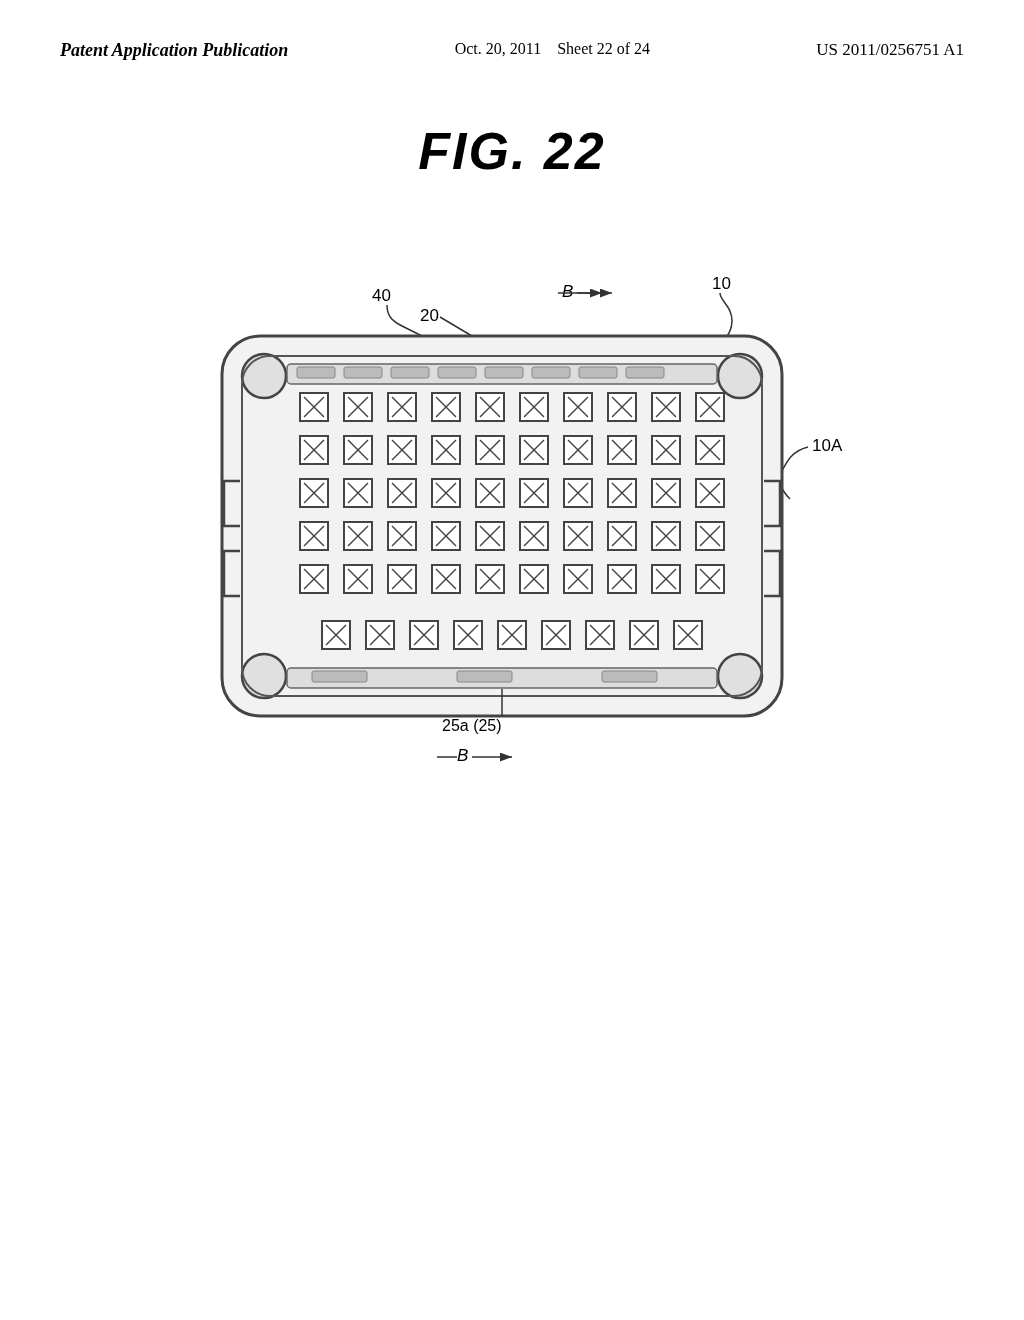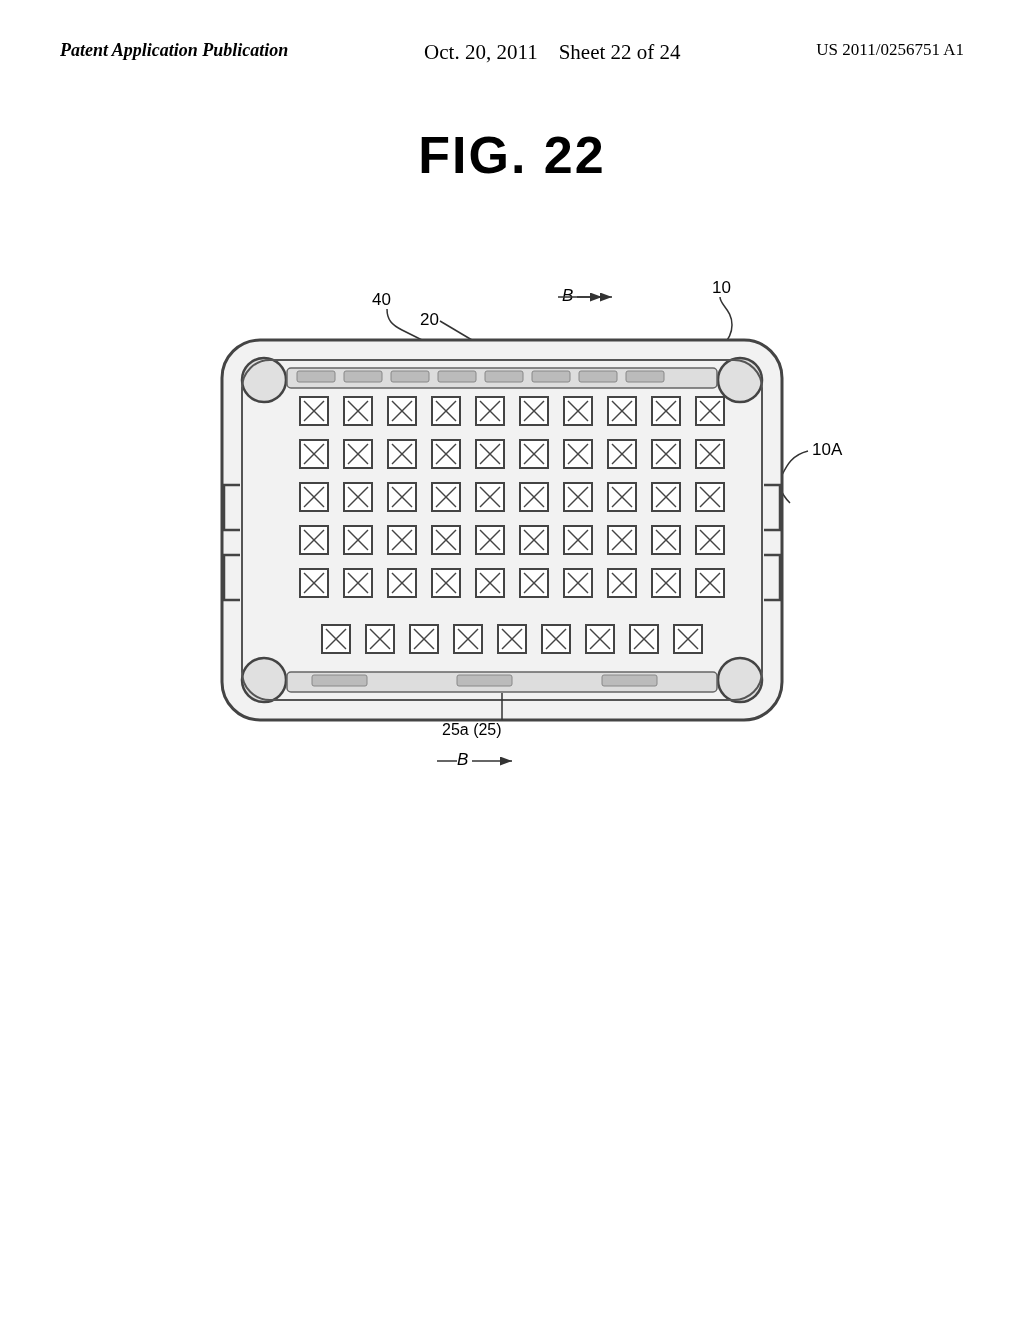--- a/index.html
+++ b/index.html
@@ -21,38 +21,39 @@
       gap: 23px;
     }
 
     .header-left {
       font-size: 18px;
       font-weight: bold;
       font-style: italic;
     }
 
     .header-center {
-      font-size: 21px;
+      font-size: 16px;
       text-align: right;
     }
 
     .header-right {
       font-size: 17px;
       text-align: center;
     }
 
     .main-content {
       display: flex;
       flex-direction: column;
       align-items: center;
       padding-top: 60px;
     }
 
     .fig-title {
       font-size: 52px;
+      font-style: italic;
       font-weight: bold;
       font-family: Arial, sans-serif;
       margin-bottom: 40px;
       letter-spacing: 2px;
     }
 
     .diagram-area {
       position: relative;
       width: 680px;
       height: 560px;

